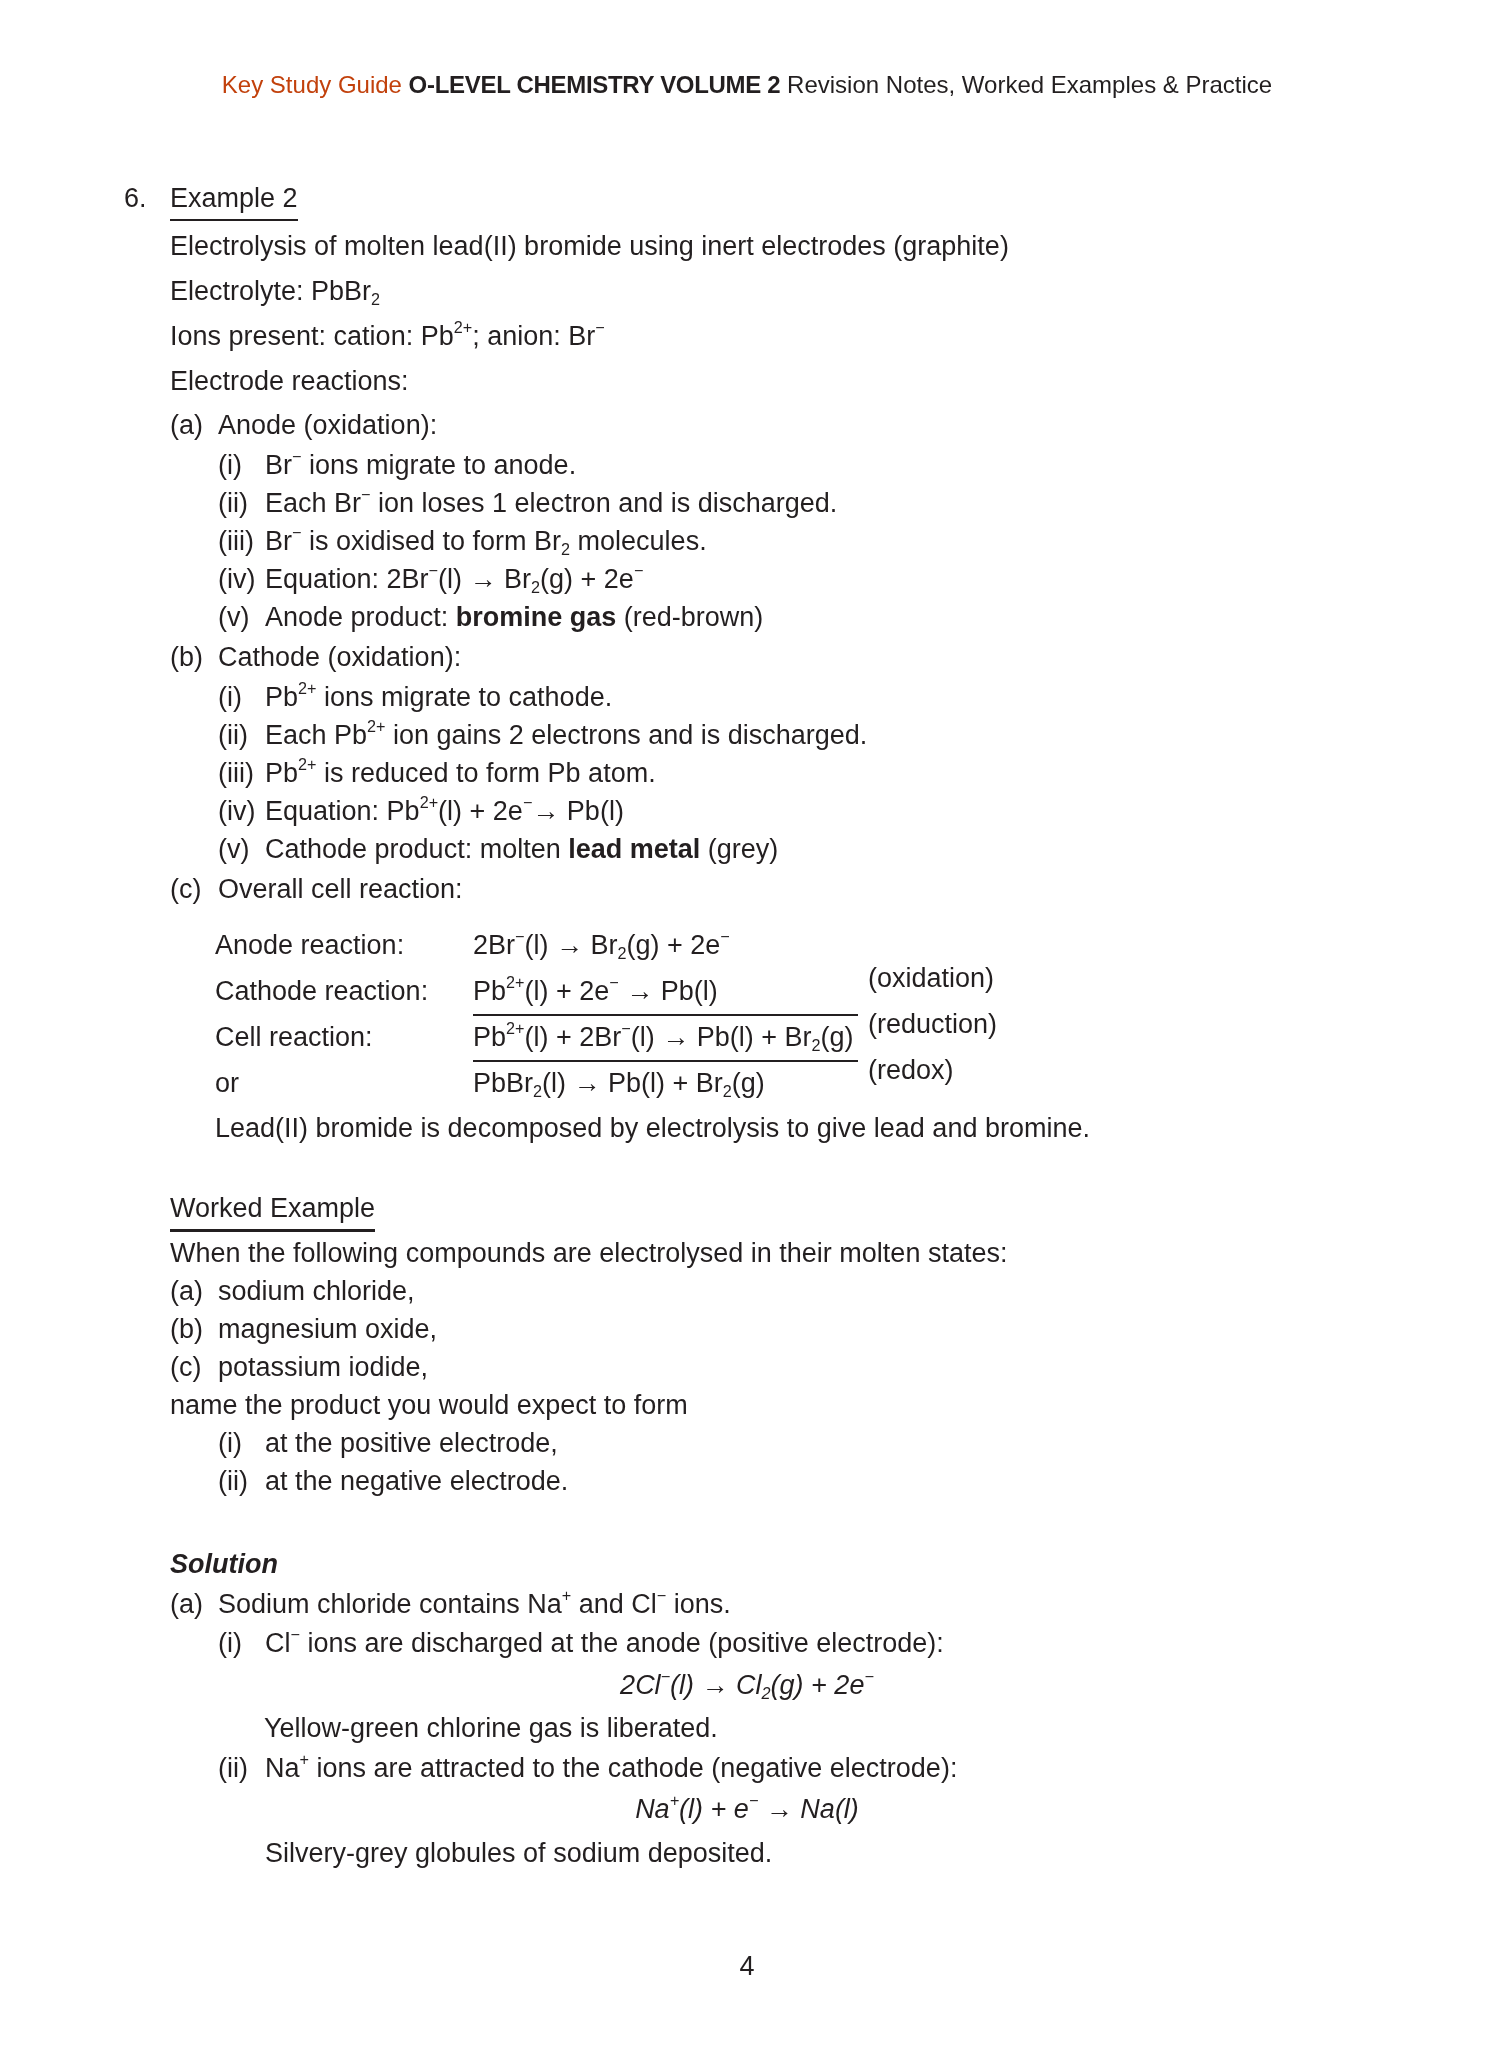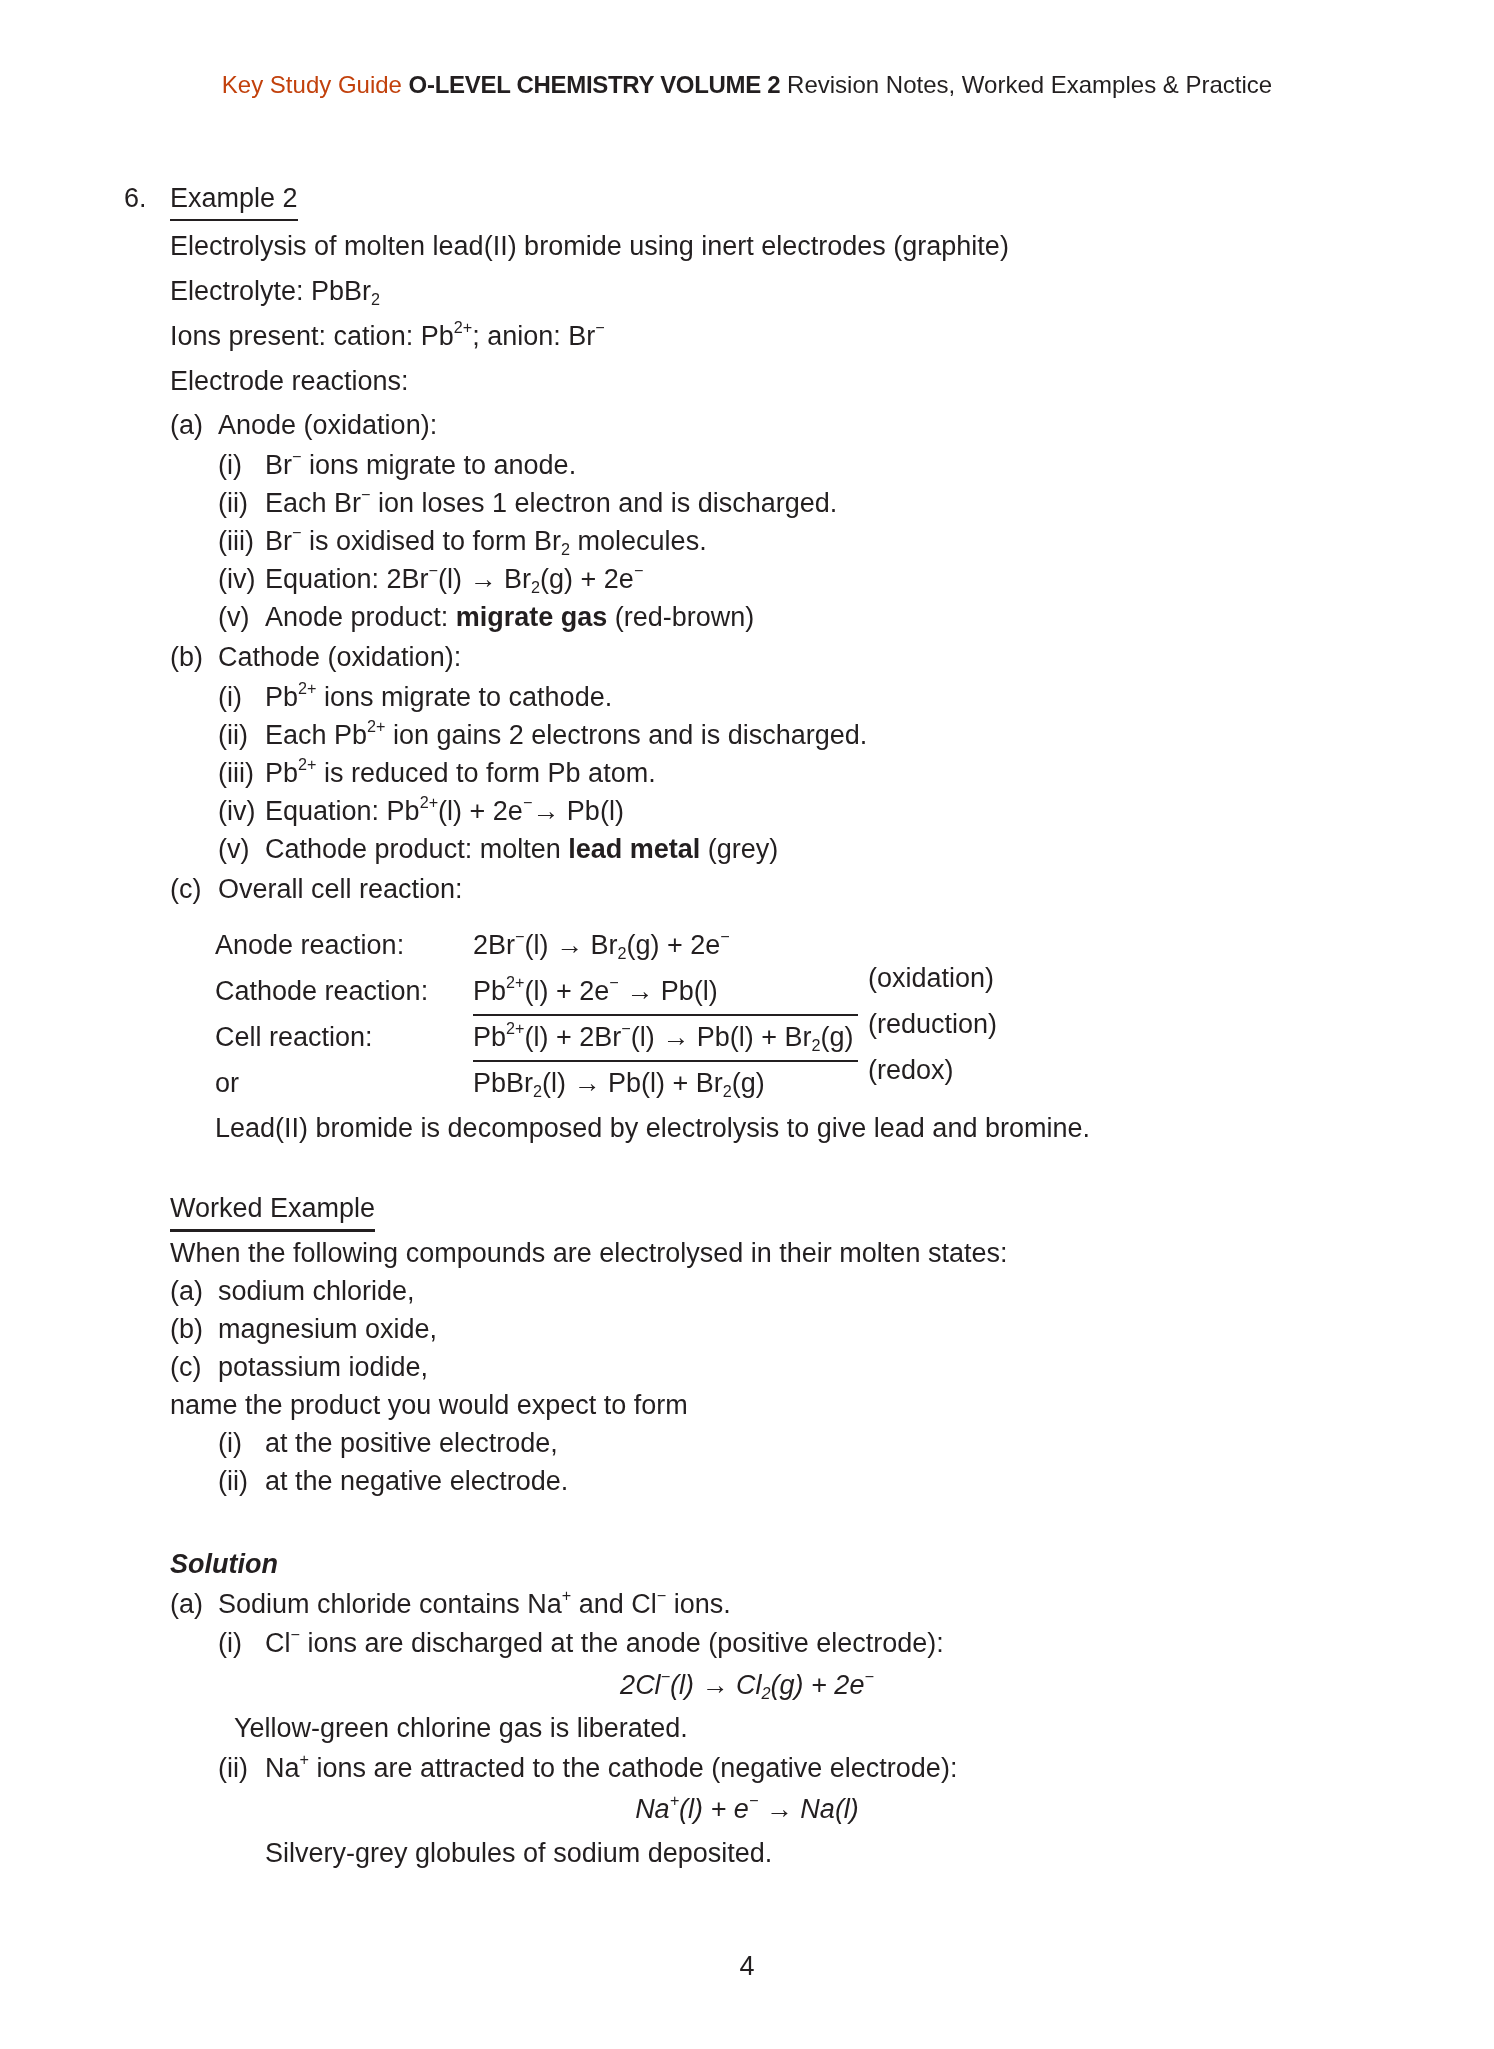--- a/index.html
+++ b/index.html
@@ -34,21 +34,21 @@
   .conclusion{height:44px;line-height:44px;margin-left:45px;white-space:nowrap;}
   
   .we-title-row{margin-top:38px;height:46px;line-height:40px;}
   .we-title{display:inline-block;font-weight:400;border-bottom:3px solid #231f20;padding-bottom:1px;}
   .line38{height:38px;line-height:38px;white-space:nowrap;}
   
   .sol-title-row{margin-top:43px;height:42px;line-height:42px;}
   .sol-title{font-weight:700;font-style:italic;}
   .line40{height:40px;line-height:40px;white-space:nowrap;}
   .eq-center{height:44px;line-height:44px;text-align:center;white-space:nowrap;font-style:italic;}
-  .result{height:42px;line-height:42px;margin-left:64px;white-space:nowrap;}
+  .result{height:42px;line-height:42px;margin-left:94px;white-space:nowrap;}
   .result44{height:44px;line-height:44px;margin-left:95px;white-space:nowrap;}
   .footer{position:absolute;top:1950px;left:0;width:1494px;text-align:center;line-height:32px;}
   sup{font-size:0.60em;line-height:0;position:relative;top:-0.15em;vertical-align:super;}
   sub{font-size:0.60em;line-height:0;position:relative;top:0.28em;vertical-align:baseline;}
   b{font-weight:700;}
 </style>
 </head>
 <body>
 
 <div class="page">
@@ -86,21 +86,21 @@
     <div class="row item">
       <span class="marker">(iii)</span>
       <span class="txt">Br<sup>−</sup> is oxidised to form Br<sub>2</sub> molecules.</span>
     </div>
     <div class="row item">
       <span class="marker">(iv)</span>
       <span class="txt">Equation: 2Br<sup>−</sup>(l) → Br<sub>2</sub>(g) + 2e<sup>−</sup></span>
     </div>
     <div class="row item">
       <span class="marker">(v)</span>
-      <span class="txt">Anode product: <b>migrate gas</b> (red-brown)</span>
+      <span class="txt">Anode product: <b>bromine gas</b> (red-brown)</span>
     </div>
 
     <div class="row sec">
       <span class="marker">(b)</span>
       <span class="txt">Cathode (oxidation):</span>
     </div>
     <div class="row item">
       <span class="marker">(i)</span>
       <span class="txt">Pb<sup>2+</sup> ions migrate to cathode.</span>
     </div>

